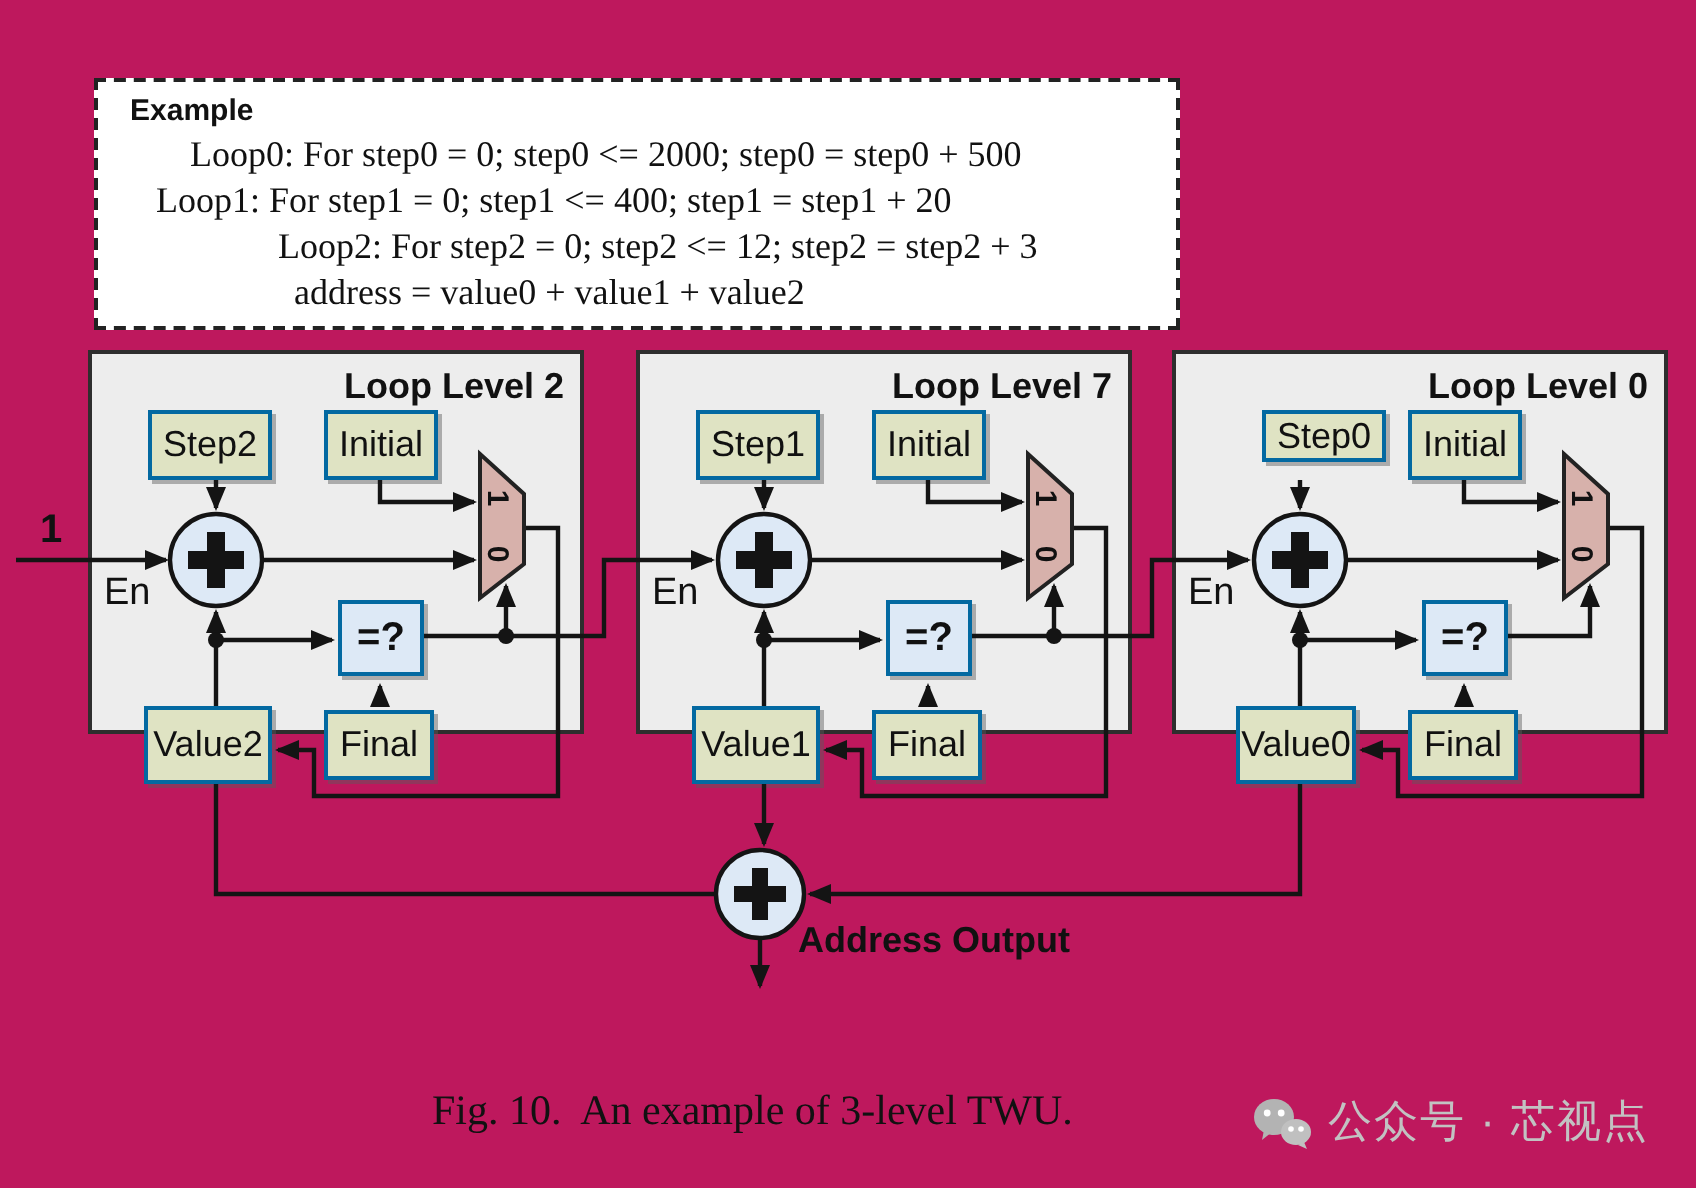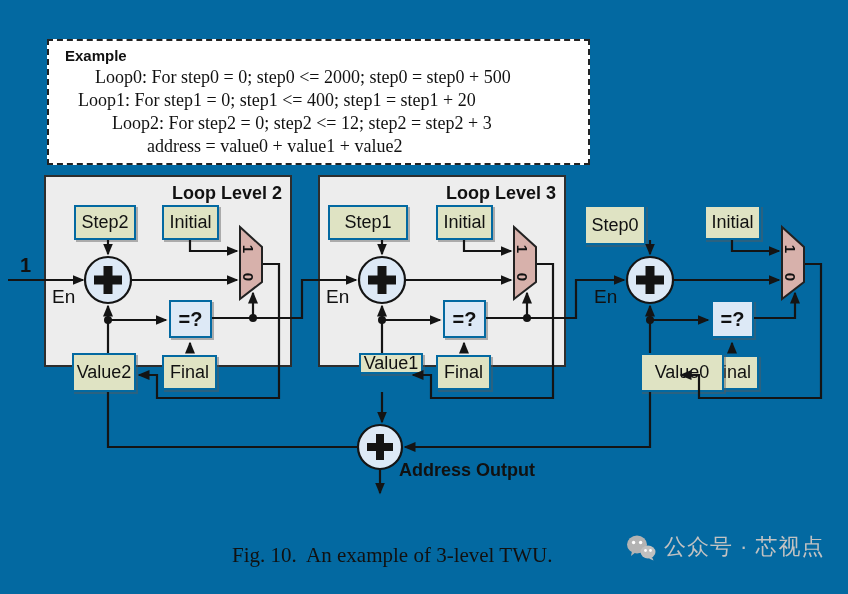--- a/index.html
+++ b/index.html
@@ -1,16 +1,16 @@
 <!DOCTYPE html>
 <html><head>
 <meta charset="utf-8">
 <style>
   html,body{margin:0;padding:0;background:#ffffff;}
-  #stage{position:relative;width:848px;height:594px;background:#0369a1;overflow:hidden;
+  #stage{position:relative;width:848px;height:594px;background:#be185d;overflow:hidden;
          font-family:"Liberation Sans",sans-serif;color:#111;}
   
   #example-box{position:absolute;left:47px;top:39px;width:543px;height:126px;
     border:2px dashed #222;box-sizing:border-box;background:#fff;}
   #example-title{font:700 15px "Liberation Sans",sans-serif;margin:6px 0 2px 16px;}
   .ex-line{font:18px "Liberation Serif",serif;line-height:23px;white-space:pre;}
   
   .blk{position:absolute;top:175px;width:248px;height:192px;background:#ededed;
     border:2px solid #2e2e2e;box-sizing:border-box;}
   .blk-title{position:absolute;top:6px;right:8px;width:200px;text-align:right;
@@ -19,63 +19,66 @@
     display:flex;align-items:center;justify-content:center;
     font:18px "Liberation Sans",sans-serif;box-shadow:2px 2px 0 rgba(90,90,90,0.45);}
   .khaki{background:#dfe3c3;}
   .blue{background:#dde9f6;}
   .cmp{font:700 20px "Liberation Sans",sans-serif;}
   .en-label{position:absolute;font:19px "Liberation Sans",sans-serif;}
   .muxd{position:absolute;width:18px;height:16px;display:flex;align-items:center;justify-content:center;
     font:700 15px "Liberation Sans",sans-serif;transform:rotate(90deg);}
   #input-one-label{position:absolute;left:20px;top:254px;font:700 20px "Liberation Sans",sans-serif;}
   #address-output-label{position:absolute;left:399px;top:460px;font:700 18px "Liberation Sans",sans-serif;text-align:center;}
-  #caption{position:absolute;left:232px;top:543px;font:21px "Liberation Serif",serif;white-space:pre;}
-  #watermark{position:absolute;left:626px;top:532px;display:flex;align-items:center;gap:8px;}
+  #caption{position:absolute;left:216px;top:543px;font:21px "Liberation Serif",serif;white-space:pre;}
+  #watermark{position:absolute;left:626px;top:546px;display:flex;align-items:center;gap:8px;}
   #watermark-text{font:22px "Liberation Sans",sans-serif;color:#c2c2c2;letter-spacing:1px;}
   #wires{position:absolute;left:0;top:0;pointer-events:none;}
 </style>
 </head>
 <body>
 
 <div id="stage">
 
   <div id="example-box">
     <div id="example-title">Example</div>
     <div class="ex-line" style="margin-left:46px">Loop0: For step0 = 0; step0 &lt;= 2000; step0 = step0 + 500</div>
     <div class="ex-line" style="margin-left:29px">Loop1: For step1 = 0; step1 &lt;= 400; step1 = step1 + 20</div>
-    <div class="ex-line" style="margin-left:63px">Loop2: For step2 = 0; step2 &lt;= 12; step2 = step2 + 3</div>
+    <div class="ex-line" style="margin-left:90px">Loop2: For step2 = 0; step2 &lt;= 12; step2 = step2 + 3</div>
     <div class="ex-line" style="margin-left:98px">address = value0 + value1 + value2</div>
   </div>
 
   <div class="blk" style="left:44px">
     <div class="blk-title">Loop Level 2</div>
   </div>
   <div class="box khaki" style="left:74px;top:205px;width:62px;height:35px">Step2</div>
   <div class="box khaki" style="left:162px;top:205px;width:57px;height:35px">Initial</div>
   <div class="box blue cmp" style="left:169px;top:300px;width:43px;height:38px">=?</div>
   <div class="box khaki" style="left:162px;top:355px;width:55px;height:35px">Final</div>
   <div class="box khaki" style="left:72px;top:353px;width:64px;height:39px">Value2</div>
   <div class="en-label" style="left:52px;top:286px">En</div>
 
   <div class="blk" style="left:318px">
-    <div class="blk-title">Loop Level 3</div>
+    <div class="blk-title">Loop Level 7</div>
   </div>
-  <div class="box khaki" style="left:328px;top:205px;width:80px;height:35px">Step1</div>
+  <div class="box khaki" style="left:348px;top:205px;width:62px;height:35px">Step1</div>
   <div class="box khaki" style="left:436px;top:205px;width:57px;height:35px">Initial</div>
   <div class="box blue cmp" style="left:443px;top:300px;width:43px;height:38px">=?</div>
   <div class="box khaki" style="left:436px;top:355px;width:55px;height:35px">Final</div>
-  <div class="box khaki" style="left:359px;top:353px;width:64px;height:21px">Value1</div>
+  <div class="box khaki" style="left:346px;top:353px;width:64px;height:39px">Value1</div>
   <div class="en-label" style="left:326px;top:286px">En</div>
 
-  <div class="box khaki" style="left:584px;top:205px;width:62px;height:40px">Step0</div>
+  <div class="blk" style="left:586px">
+    <div class="blk-title">Loop Level 0</div>
+  </div>
+  <div class="box khaki" style="left:631px;top:205px;width:62px;height:26px">Step0</div>
   <div class="box khaki" style="left:704px;top:205px;width:57px;height:35px">Initial</div>
   <div class="box blue cmp" style="left:711px;top:300px;width:43px;height:38px">=?</div>
   <div class="box khaki" style="left:704px;top:355px;width:55px;height:35px">Final</div>
-  <div class="box khaki" style="left:640px;top:353px;width:84px;height:39px">Value0</div>
+  <div class="box khaki" style="left:618px;top:353px;width:60px;height:39px">Value0</div>
   <div class="en-label" style="left:594px;top:286px">En</div>
 
   <svg id="wires" width="848" height="594" viewBox="0 0 848 594">
     <defs>
       <marker id="arr" viewBox="0 0 12 10" markerWidth="12" markerHeight="10" refX="10.5" refY="5" orient="auto" markerUnits="userSpaceOnUse">
         <path d="M0,0 L12,5 L0,10 Z" fill="#141414"></path>
       </marker>
     </defs>
 
     <g stroke="#141414" stroke-width="2.2" fill="none">

